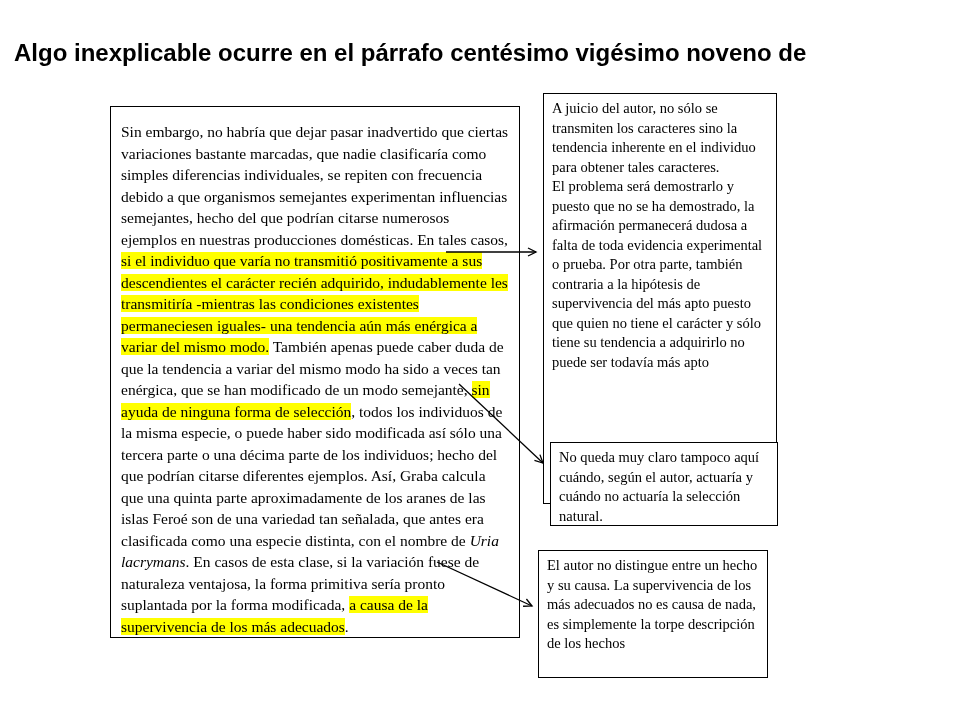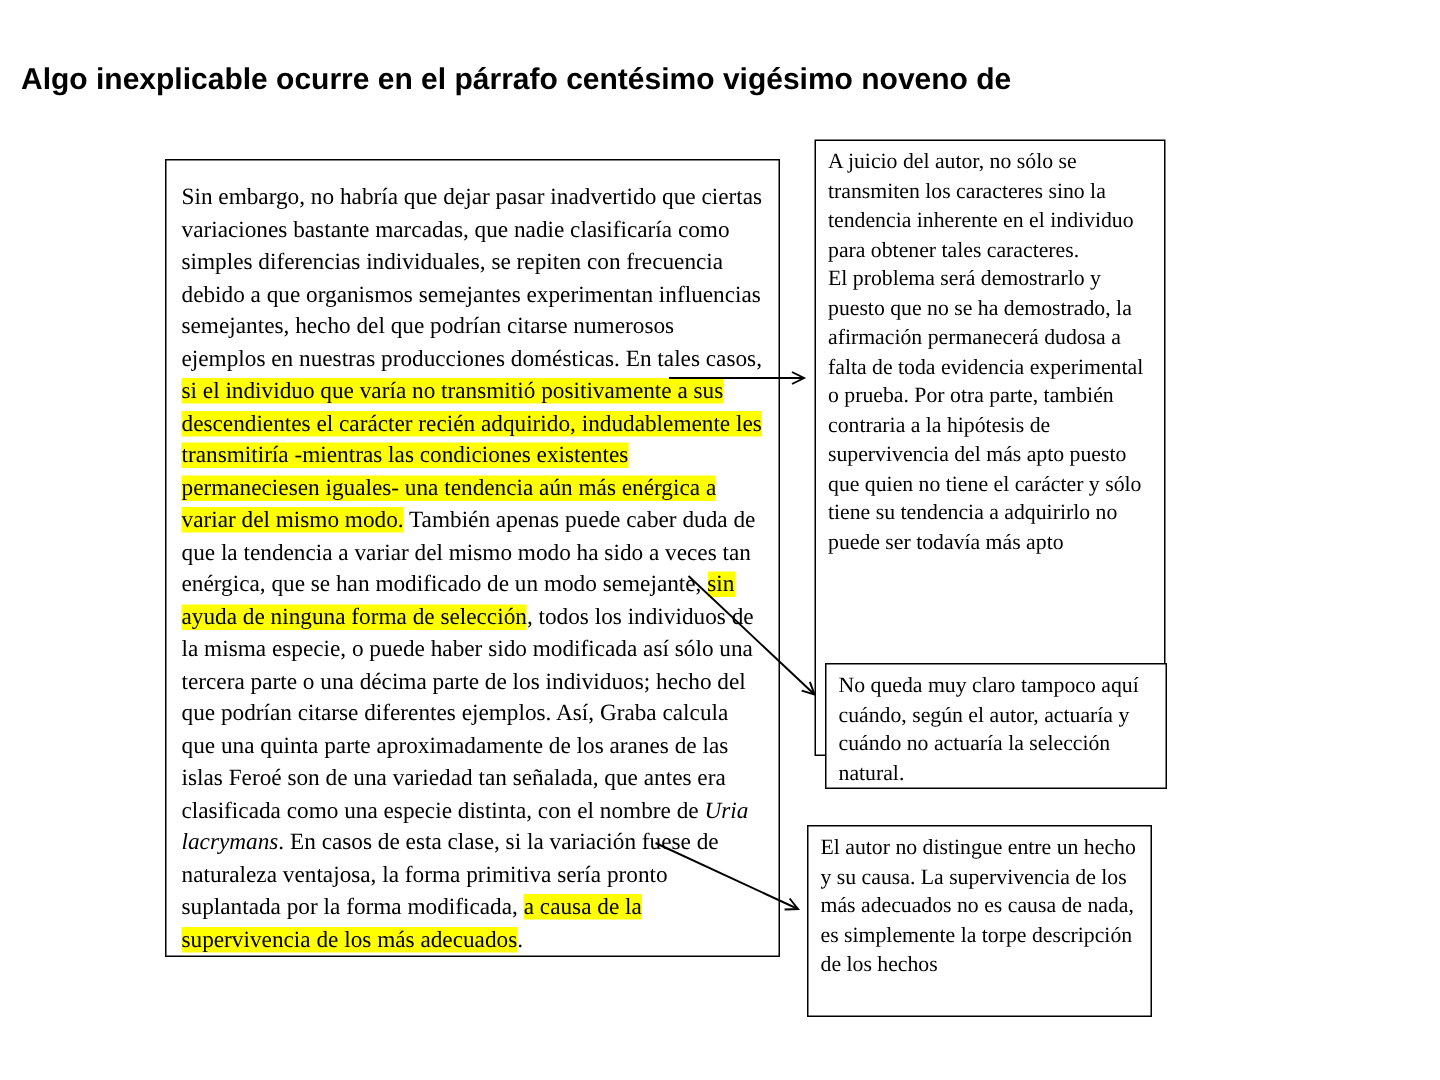--- a/index.html
+++ b/index.html
@@ -9,21 +9,21 @@
     background:#fff;
     overflow:hidden;
     font-family:"Liberation Serif", serif;
     color:#000;
   }
   .title{
     position:absolute;
     top:38px;left:8px;width:830px;
     font-family:"Liberation Sans", sans-serif;
     font-weight:bold;
-    font-size:20px;
+    font-size:24px;
     line-height:30px;
     color:#000;
   }
   .title .line1{padding-left:6px;}
   .main-box{
     position:absolute;
     left:110px;top:106px;
     width:410px;height:532px;
     border:1.5px solid #000;
     box-sizing:border-box;

